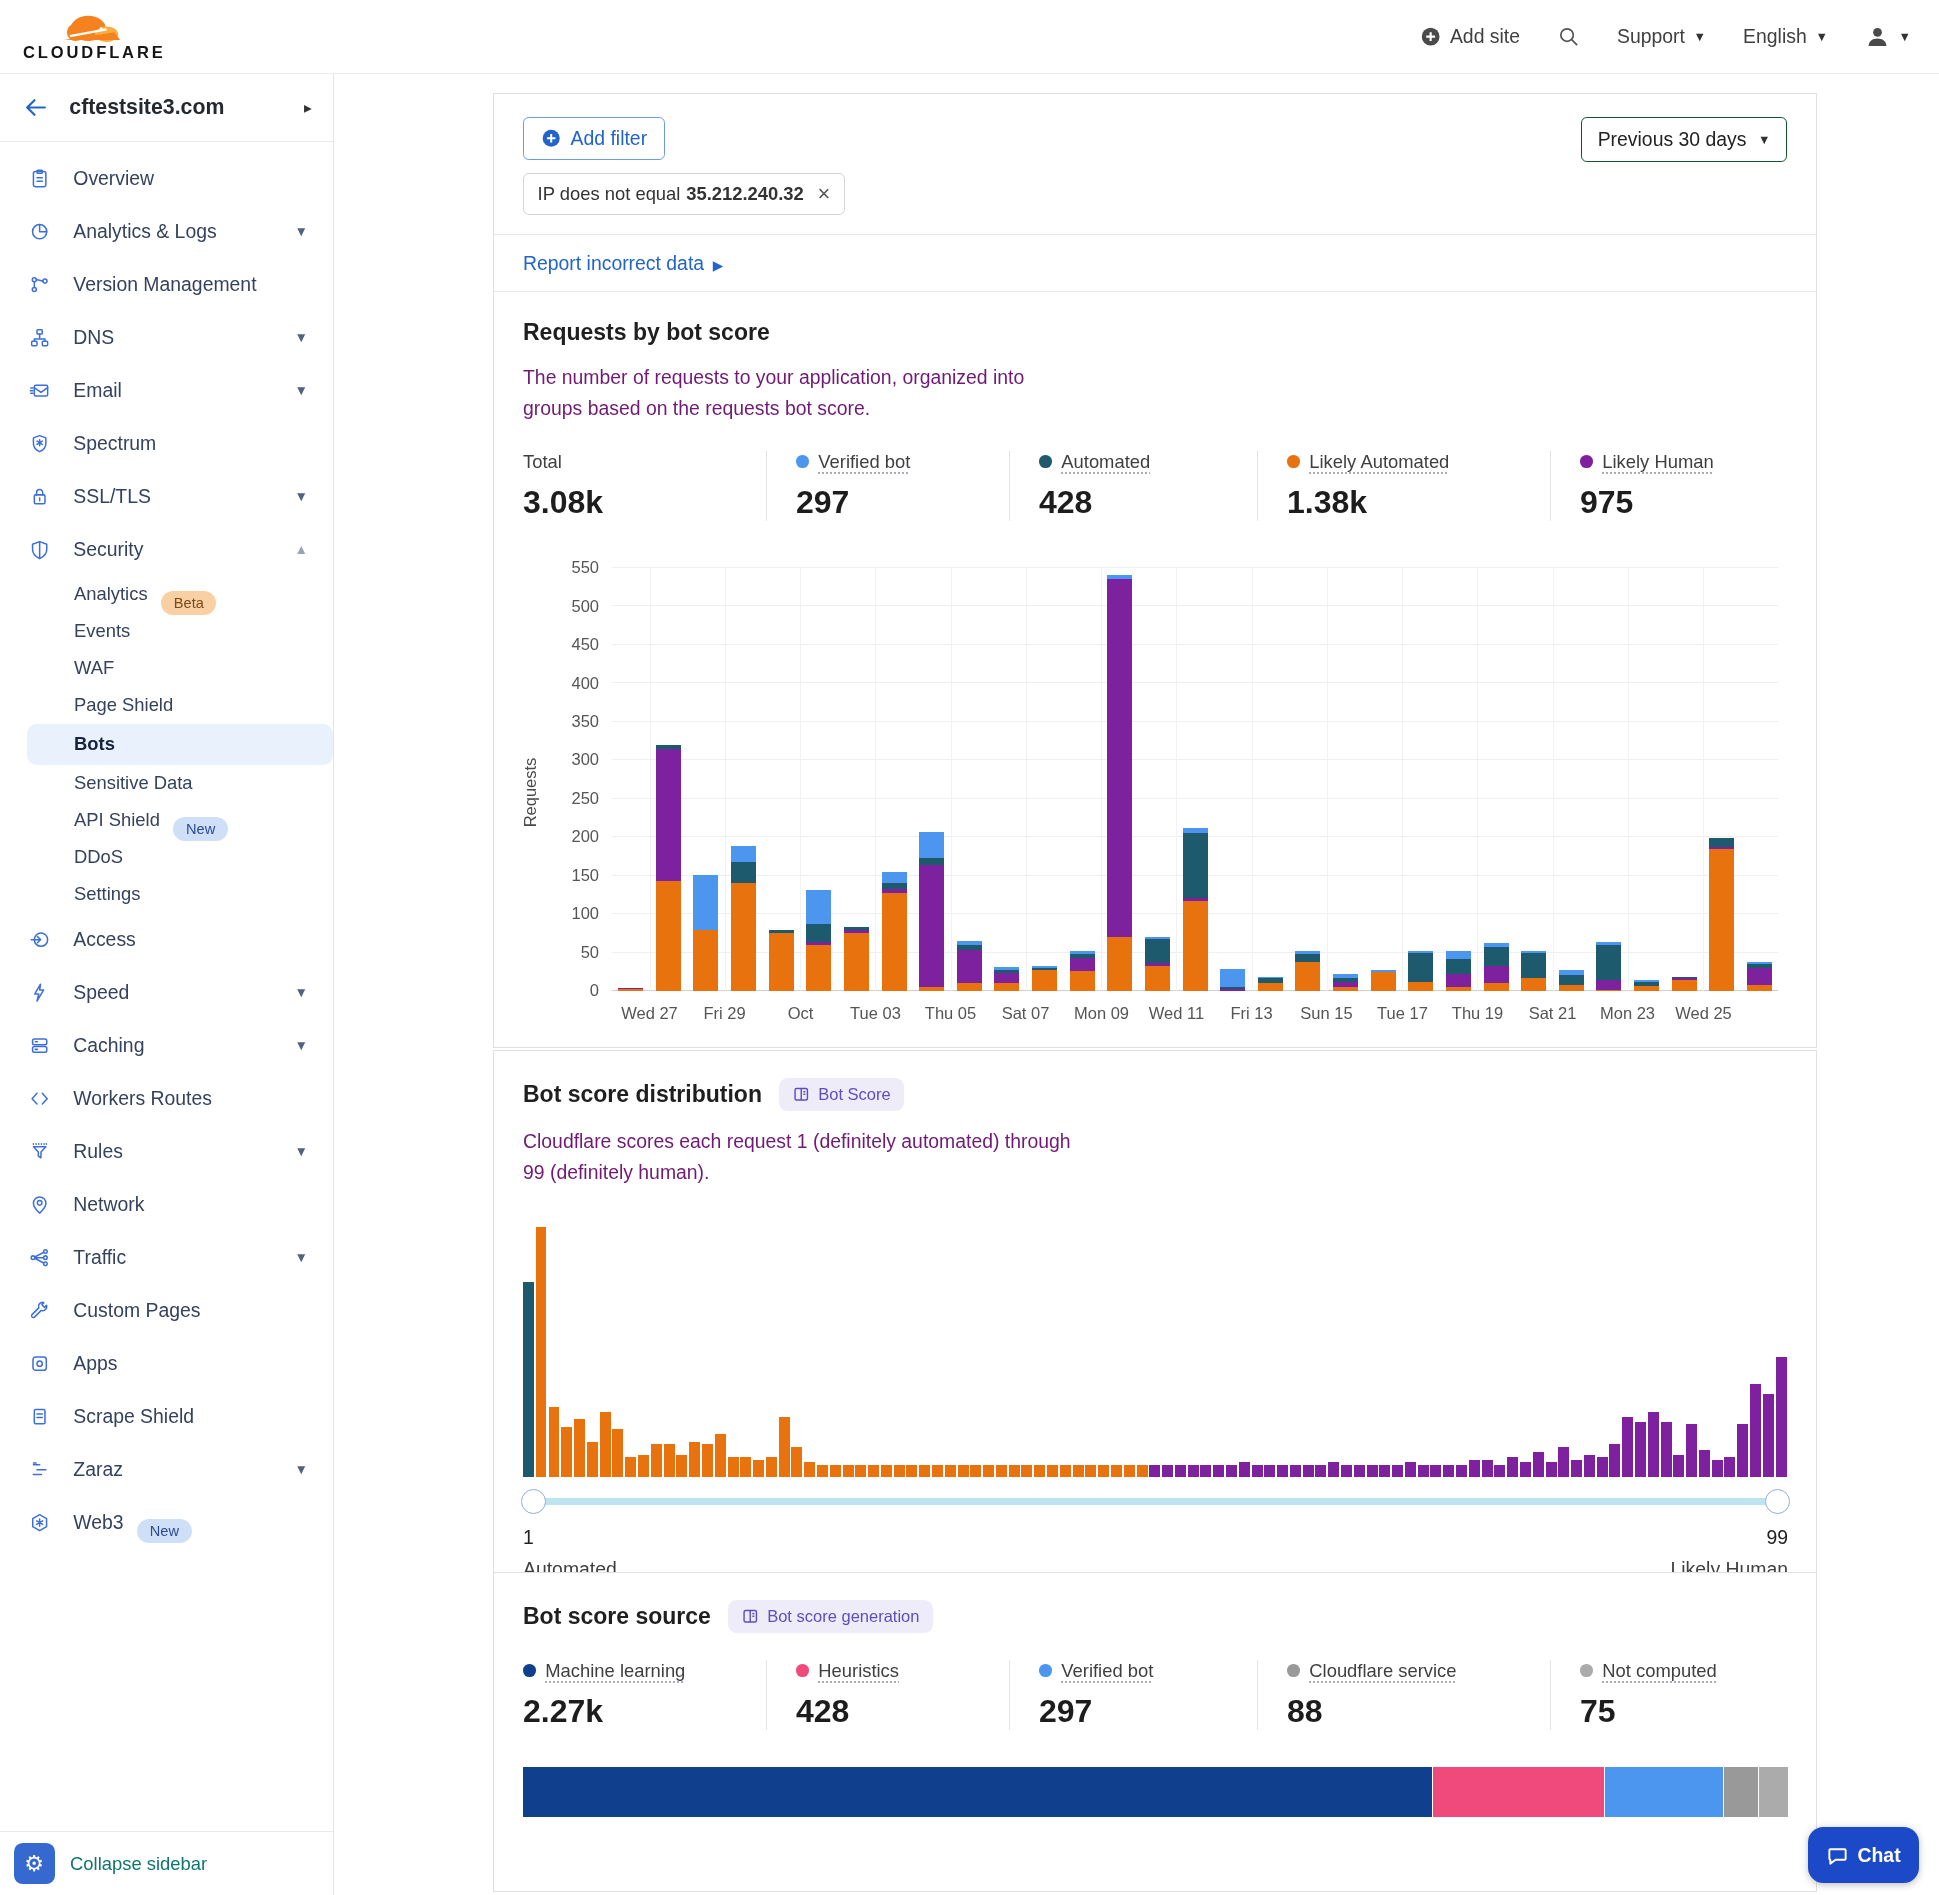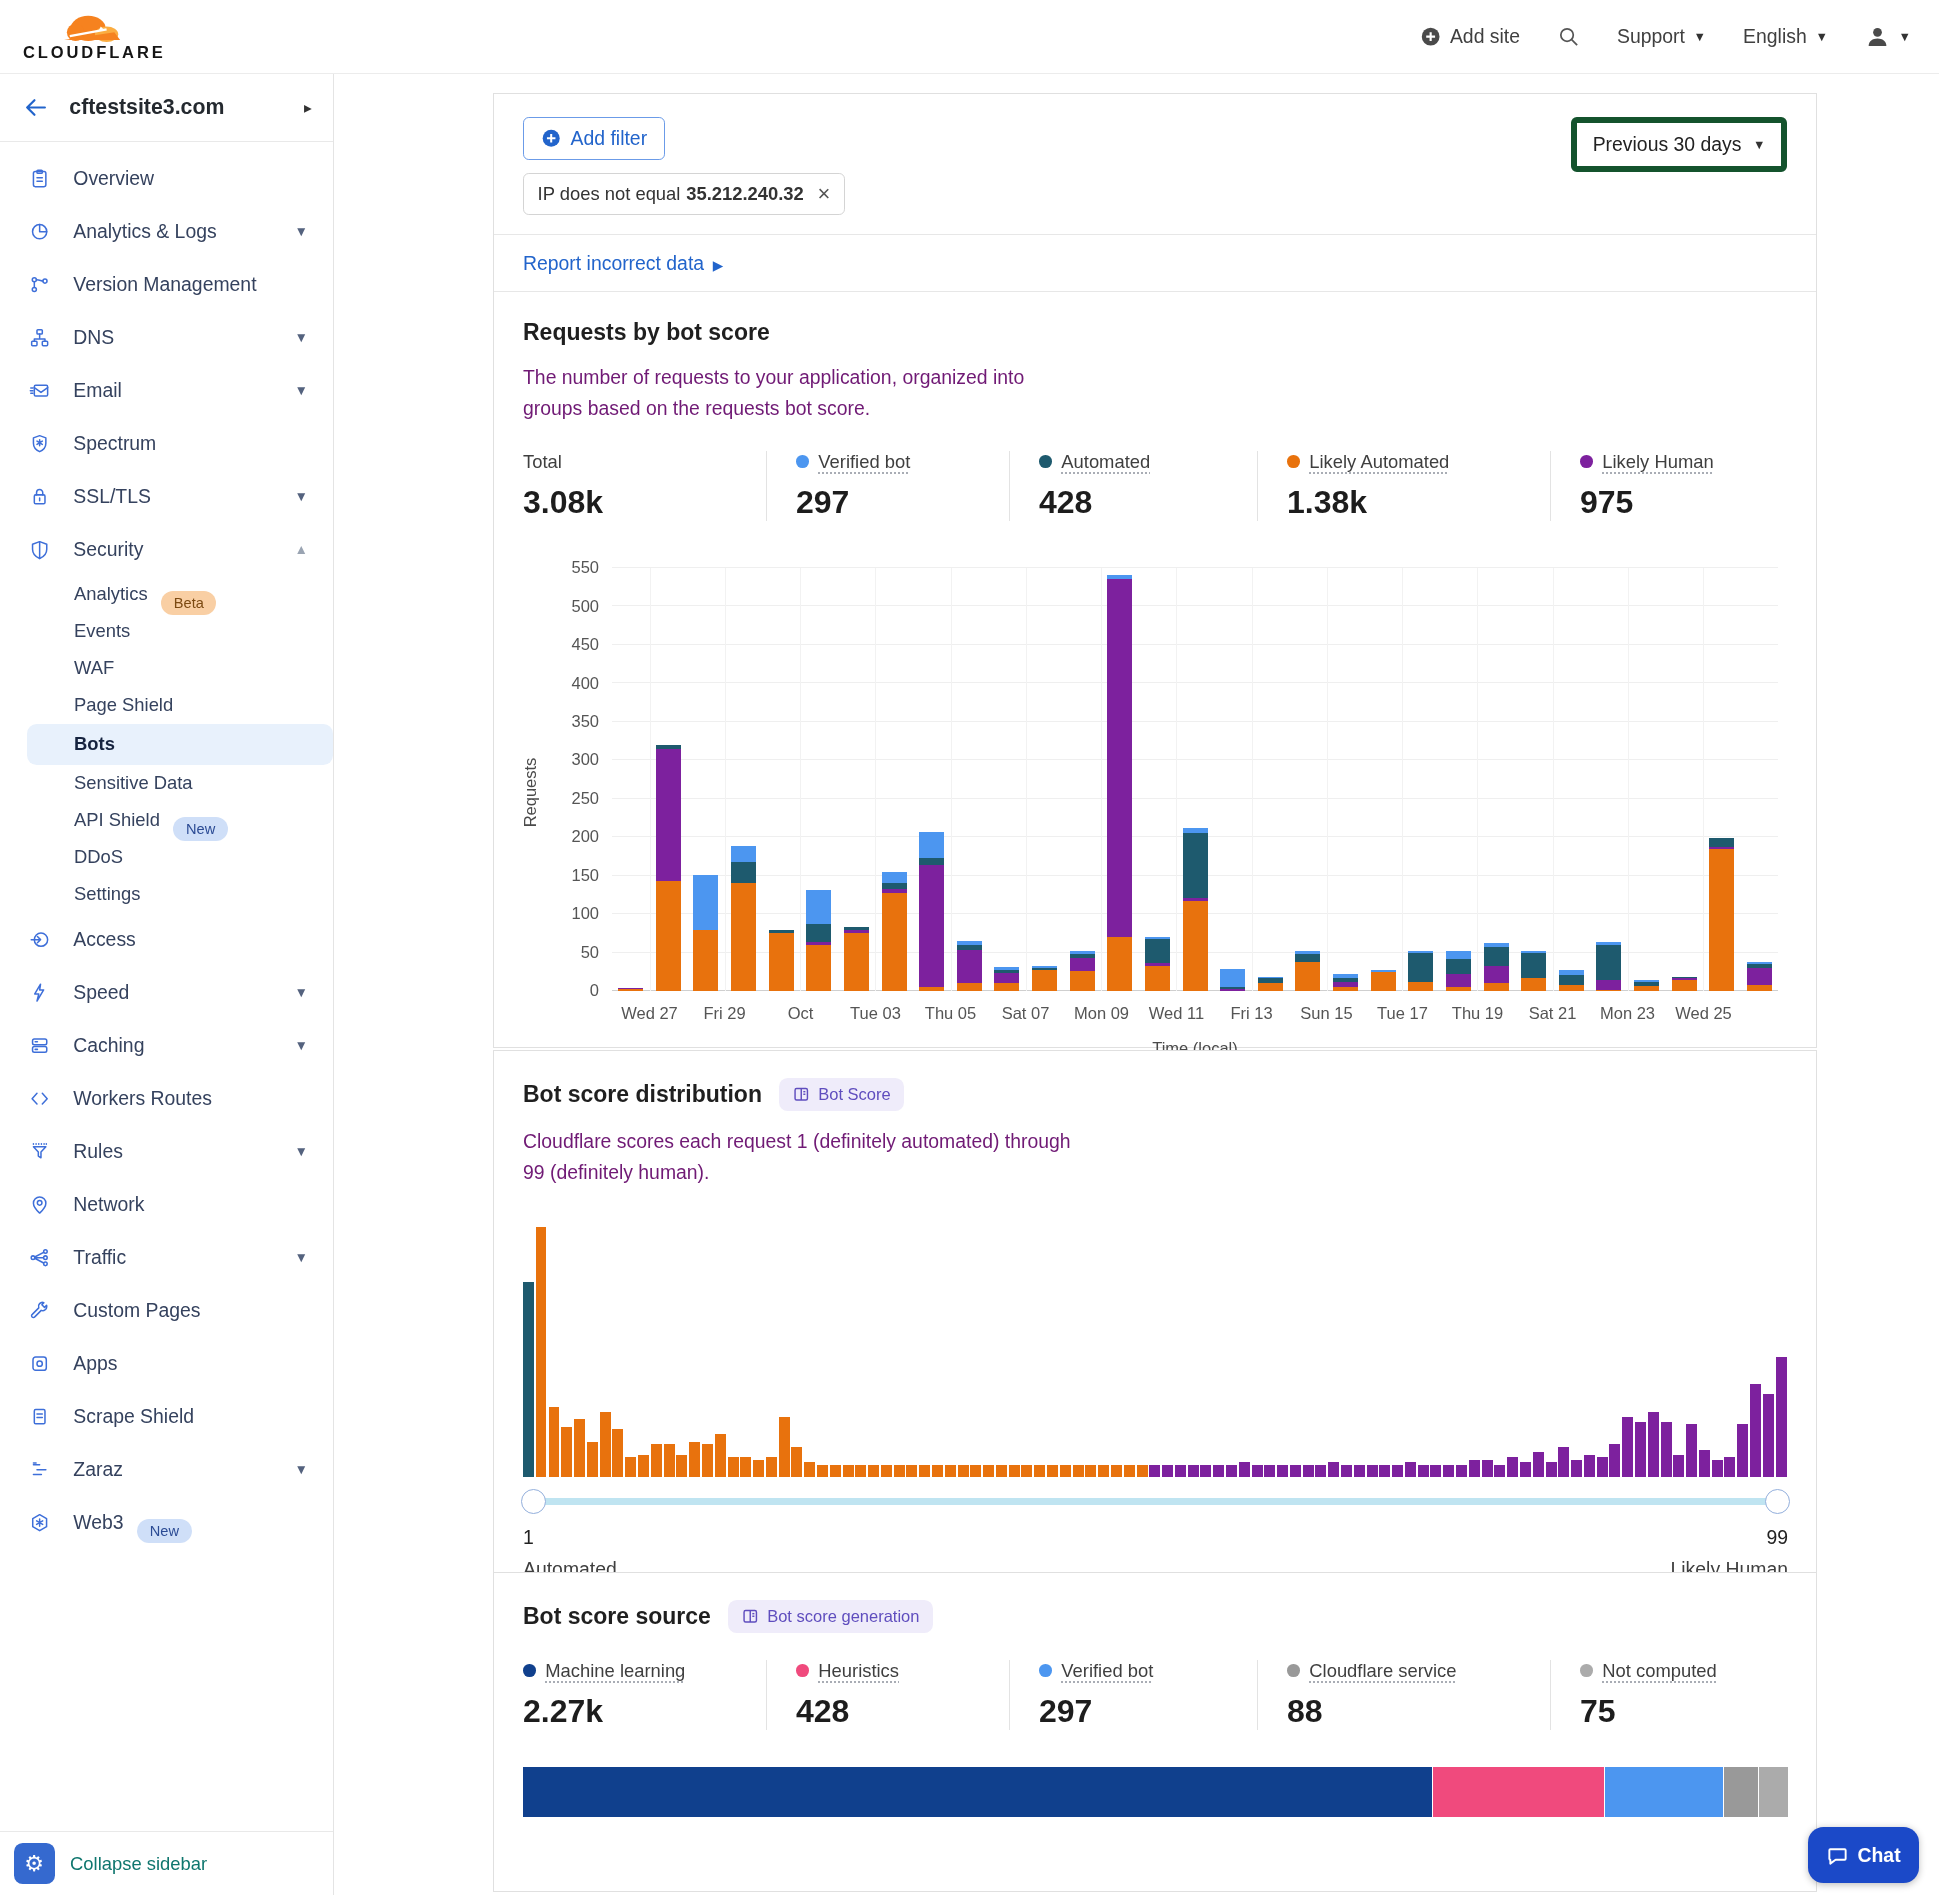--- a/index.html
+++ b/index.html
@@ -51,21 +51,21 @@
   #card2 { top:976px; height:613px; }
   #card3 { top:1498px; height:320px; }
 
   .filter-sec { position:relative; padding:23px 29px 19.4px 29px; }
   .add-filter-btn { display:inline-flex; align-items:center; gap:9.7px; border:1px solid #6b9be8; color:#2264cb;
                     border-radius:5.8px; padding:8.7px 16.5px; font-size:19.4px; background:#fff; cursor:pointer; }
   .chip { display:inline-flex; align-items:center; margin-top:13.6px; border:1px solid #d4d4d4; border-radius:5.8px;
           padding:8.7px 13.6px; font-size:18.4px; color:#333; }
   .chip b { font-weight:bold; margin-left:5.8px; }
   .chip-x { margin-left:13.6px; font-size:22px; color:#555; cursor:pointer; line-height:1; }
-  .range-btn { position:absolute; right:29px; top:23px; border:6px solid #14532d; border-radius:5.8px;
+  .range-btn { position:absolute; right:29px; top:23px; border:1px solid #14532d; border-radius:5.8px;
                padding:9.7px 15.5px; font-size:19.4px; color:#222; background:#fff; display:flex; align-items:center;
                gap:11.6px; cursor:pointer; }
   .divider { border-top:1px solid #e7e7e7; }
   .report-sec { padding:16.5px 29px; }
   .report-link { color:#2264cb; font-size:19.4px; cursor:pointer; }
   .report-link .arr { font-size:13.6px; margin-left:8.7px; }
 
   .sec-pad { padding:27px 29px; }
   h2.card-title { font-size:23px; color:#1f1f1f; }
   .card-desc { margin-top:15.5px; font-size:19.4px; color:#701a75; line-height:1.6; max-width:563px; }
@@ -696,21 +696,20 @@
             <div class="xtick" style="left: 535px;">Mon 09</div>
             <div class="xtick" style="left: 610px;">Wed 11</div>
             <div class="xtick" style="left: 685px;">Fri 13</div>
             <div class="xtick" style="left: 760px;">Sun 15</div>
             <div class="xtick" style="left: 836px;">Tue 17</div>
             <div class="xtick" style="left: 911px;">Thu 19</div>
             <div class="xtick" style="left: 986px;">Sat 21</div>
             <div class="xtick" style="left: 1061px;">Mon 23</div>
             <div class="xtick" style="left: 1137px;">Wed 25</div>
             <div class="ylabel">Requests</div>
-            <div class="xtitle">Time (local)</div>
           </div>
       </div>
     </div>
 
     <div class="card" id="card2">
       <div class="sec-pad">
         <div class="title-row">
           <h2 class="card-title">Bot score distribution</h2>
           <span class="kb-badge">
             <svg width="16.5" height="16.5" viewBox="0 0 16 16" fill="none" stroke="#5f4dbe" stroke-width="1.4">

